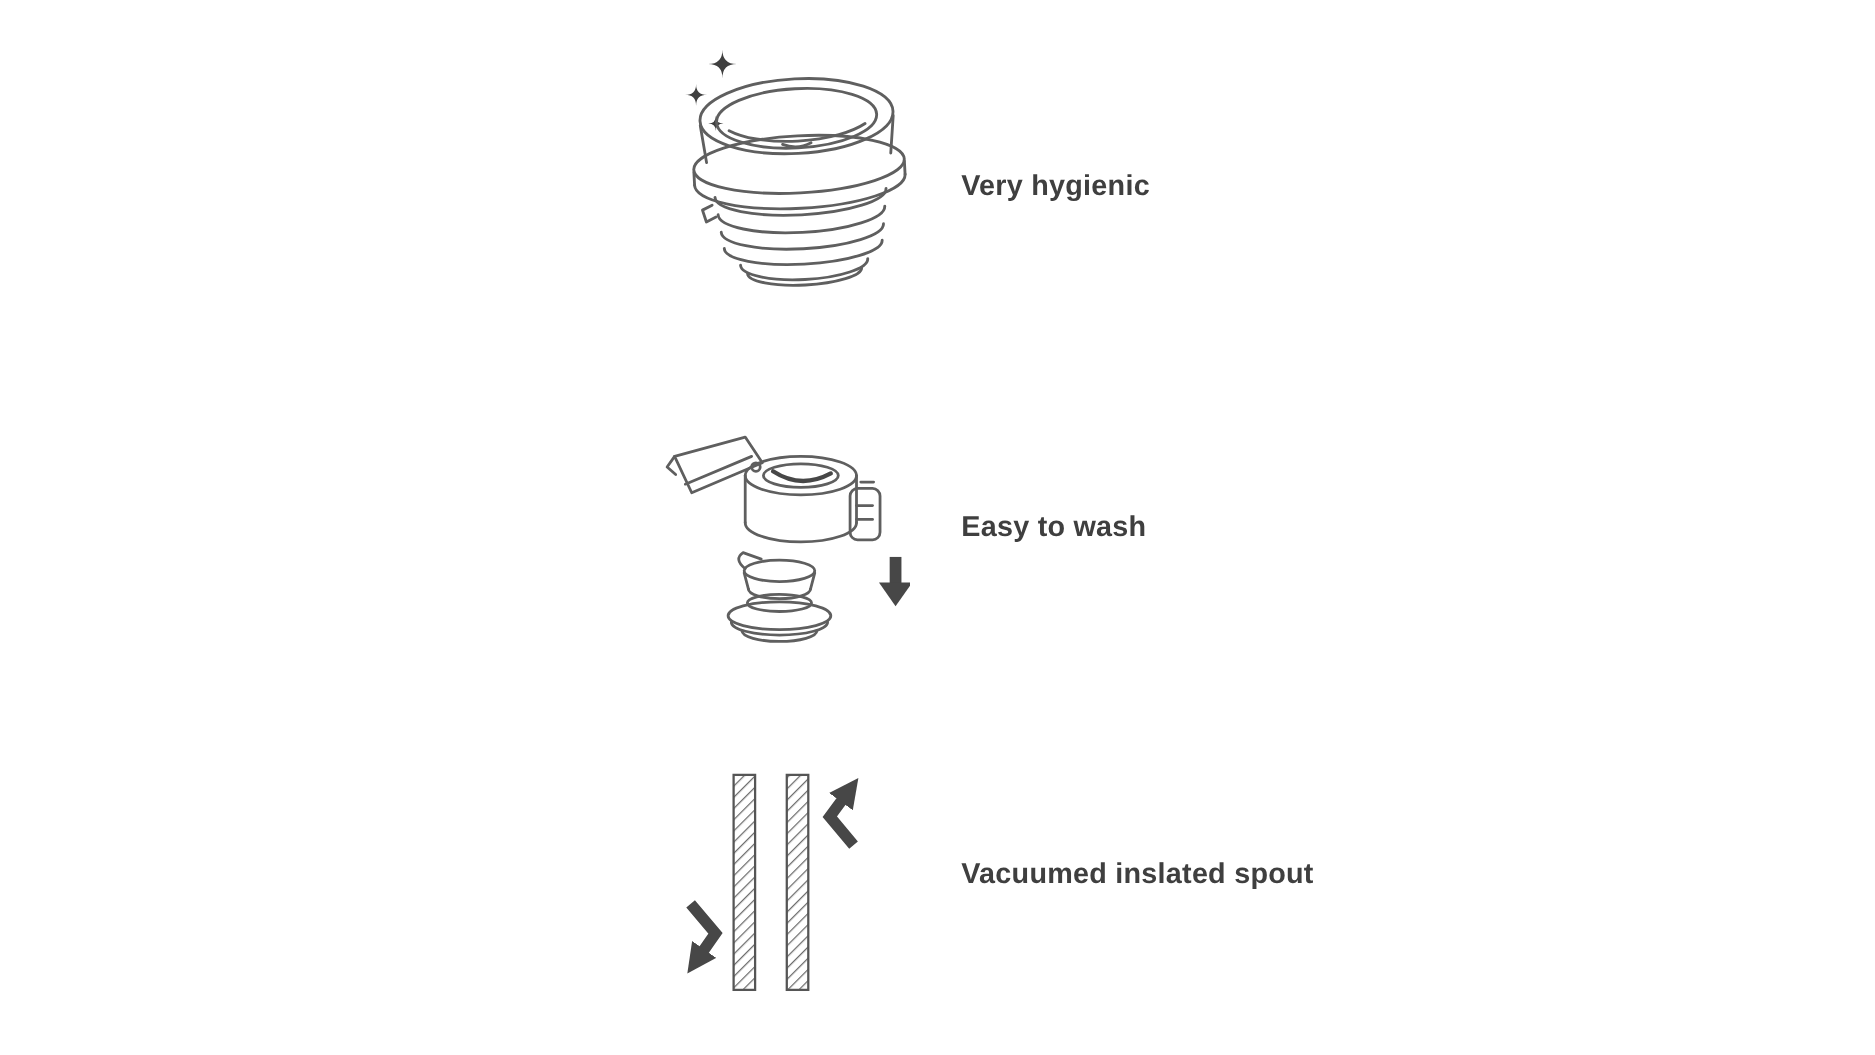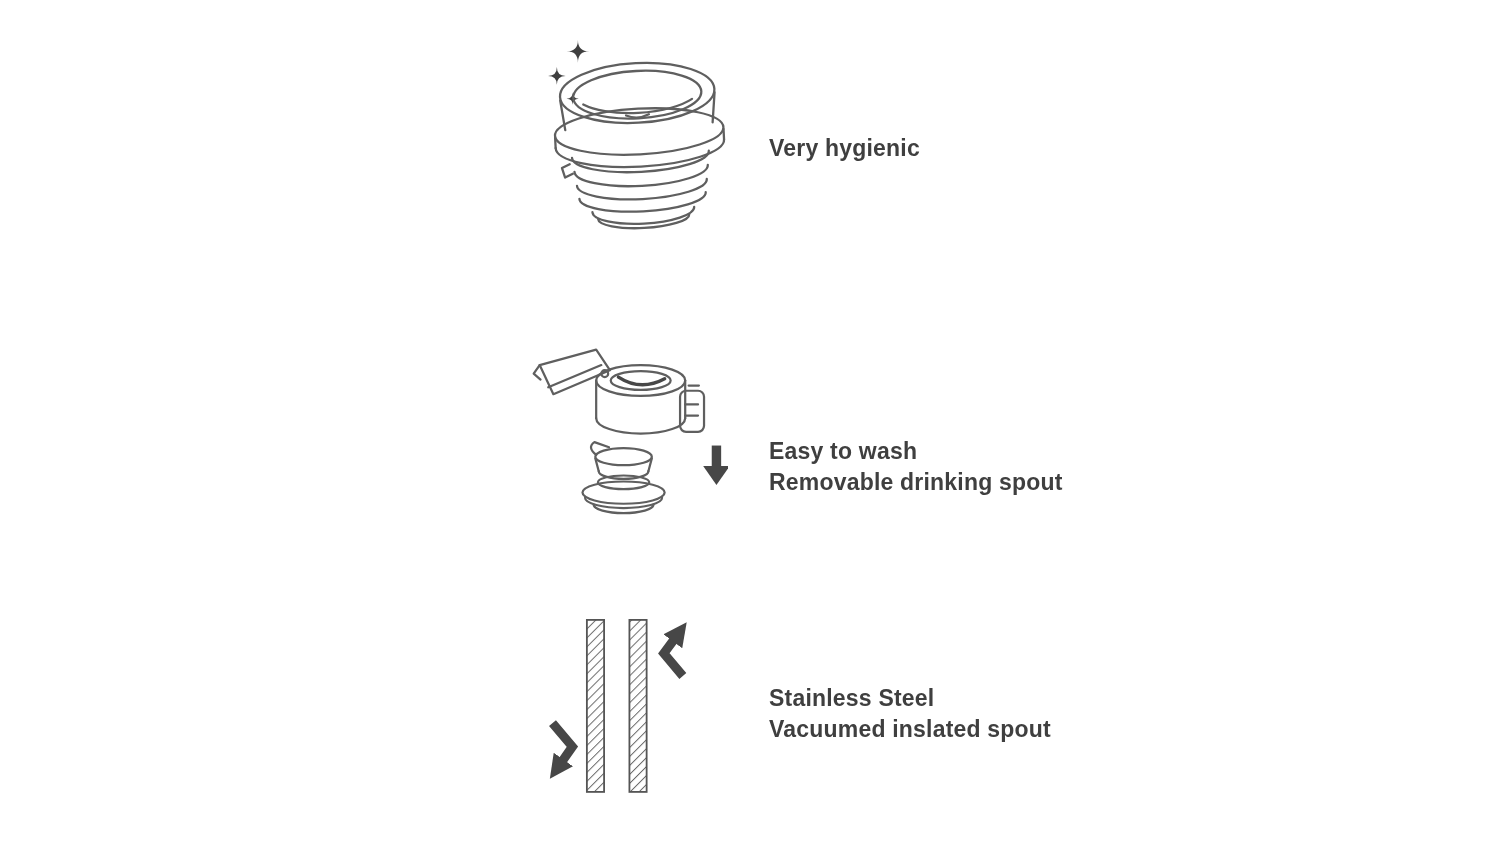--- a/index.html
+++ b/index.html
@@ -22,21 +22,21 @@
     font-weight: bold;
     font-size: 23px;
     line-height: 31px;
     letter-spacing: 0.2px;
     white-space: nowrap;
   }
   .f1-illus { left: 503px; top: 30px;  width: 202px; height: 220px; }
   .f2-illus { left: 490px; top: 322px; width: 214px; height: 206px; }
   .f3-illus { left: 514px; top: 614px; width: 172px; height: 182px; }
   .f1-text { top: 133px; }
-  .f2-text { top: 436px; }
+  .f2-text { top: 406px; }
   .f3-text { top: 683px; }
 </style>
 </head>
 <body>
 
 <div class="canvas">
 
   <div class="illus f1-illus">
     <svg viewBox="0 0 230 250">
 
@@ -106,21 +106,20 @@
       <path d="M122 60 Q148 77 176 62" fill="none" stroke="#474747" stroke-width="4" stroke-linecap="round"></path>
 
       <g fill="#474747" stroke="none">
         <rect x="231" y="140" width="11" height="26"></rect>
         <path d="M221 164 h31 l-15.5 22 Z"></path>
       </g>
     </svg>
   </div>
   <div class="feature-text f2-text">
     <div>Easy to wash</div>
-    <div>Removable drinking spout</div>
   </div>
 
   <div class="illus f3-illus">
     <svg viewBox="0 0 190 200">
       <defs>
         <pattern id="hatch" patternUnits="userSpaceOnUse" width="7" height="7" patternTransform="rotate(45)">
           <line x1="0" y1="0" x2="0" y2="7" stroke="#6a6a6a" stroke-width="2.2"></line>
         </pattern>
         <marker id="ah" markerUnits="userSpaceOnUse" markerWidth="28" markerHeight="28" refX="7" refY="13" orient="auto">
           <path d="M0 0 L26 13 L0 26 Z" fill="#474747"></path>
@@ -128,17 +127,16 @@
       </defs>
 
       <rect x="54" y="6" width="19" height="190" fill="url(#hatch)" stroke="#555555" stroke-width="2"></rect>
       <rect x="101" y="6" width="19" height="190" fill="url(#hatch)" stroke="#555555" stroke-width="2"></rect>
 
       <path d="M160 68 L139 43 L153 24" fill="none" stroke="#474747" stroke-width="10" stroke-linejoin="miter" marker-end="url(#ah)"></path>
       <path d="M16 120 L38 146 L24 166" fill="none" stroke="#474747" stroke-width="10" stroke-linejoin="miter" marker-end="url(#ah)"></path>
     </svg>
   </div>
   <div class="feature-text f3-text">
-    <div>Stainless Steel</div>
     <div>Vacuumed inslated spout</div>
   </div>
 
 </div>
 
 </body></html>

